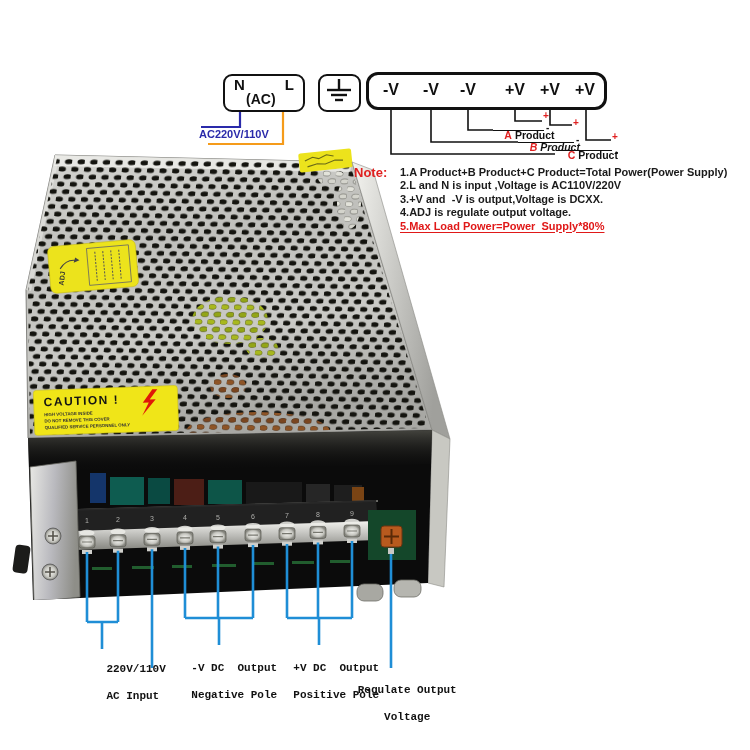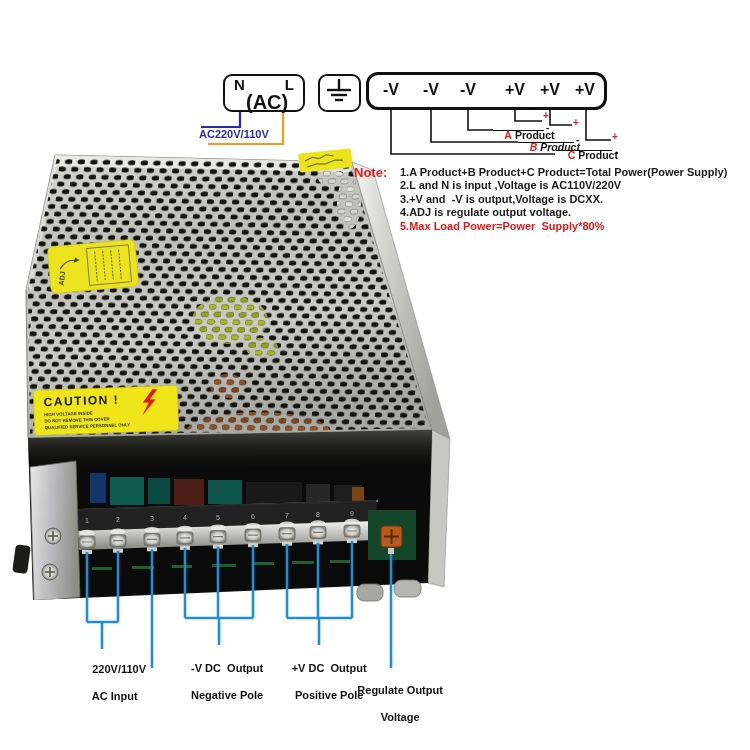--- a/index.html
+++ b/index.html
@@ -7,44 +7,44 @@
   .stage{position:relative;width:750px;height:750px;background:#fff;overflow:hidden;
          font-family:"Liberation Sans",sans-serif;}
   .scene{position:absolute;left:0;top:0;}
   svg text{font-family:"Liberation Sans",sans-serif;}
 
   
   .dbox{position:absolute;border:2.5px solid #111;border-radius:9px;background:#fff;}
   .box-nl{left:223px;top:74px;width:82px;height:38px;}
   .box-nl .n{position:absolute;left:9px;top:0;font-size:15px;font-weight:700;color:#111;}
   .box-nl .l{position:absolute;right:9px;top:0;font-size:15px;font-weight:700;color:#111;}
-  .box-nl .ac{position:absolute;left:21px;top:15px;font-size:20px;font-weight:700;color:#111;}
+  .box-nl .ac{position:absolute;left:21px;top:15px;font-size:14px;font-weight:700;color:#111;}
   .box-ground{left:318px;top:74px;width:43px;height:38px;}
   .box-terms{left:366px;top:72px;width:241px;height:38px;border-width:3px;border-radius:12px;}
   .term{position:absolute;top:6px;transform:translateX(-50%);font-size:16px;font-weight:700;color:#111;}
 
   
   .prod{position:absolute;height:14px;border-bottom:1.5px solid #111;font-size:10.5px;
         font-weight:700;color:#111;white-space:pre;}
   .prod .ltr{color:#e02020;margin-right:3px;}
   .mark{position:absolute;font-size:10px;font-weight:700;line-height:10px;}
   .mark.plus{color:#e02020;}
   .mark.minus{color:#111;}
 
   .ac-volt{position:absolute;left:199px;top:128px;font-size:11px;font-weight:700;color:#2a2aaa;}
 
   
   .note-label{position:absolute;left:354px;top:165px;font-size:13px;font-weight:700;color:#e02020;}
   .note-lines{position:absolute;left:400px;top:166px;font-size:11px;font-weight:700;color:#1a1a1a;
               line-height:13.4px;}
   .note-line{white-space:pre;display:block;}
-  .note-line.red{color:#e01818;text-underline-offset:2px;}
+  .note-line.red{color:#e01818;text-decoration:underline;text-underline-offset:2px;}
 
   
-  .ann{position:absolute;font-size:11px;font-weight:700;color:#111;line-height:13.5px;white-space:pre;}
+  .ann{position:absolute;font-size:11px;font-weight:700;color:#111;line-height:13.5px;white-space:pre;font-family:Liberation Mono, monospace;}
   .ann.center{transform:translateX(-50%);text-align:center;}
 </style>
 </head>
 <body>
 
 <div class="stage">
 
   <svg class="scene" width="750" height="750" viewBox="0 0 750 750">
     <defs>
       <linearGradient id="metalTop" x1="0" y1="0" x2="0.25" y2="1">

